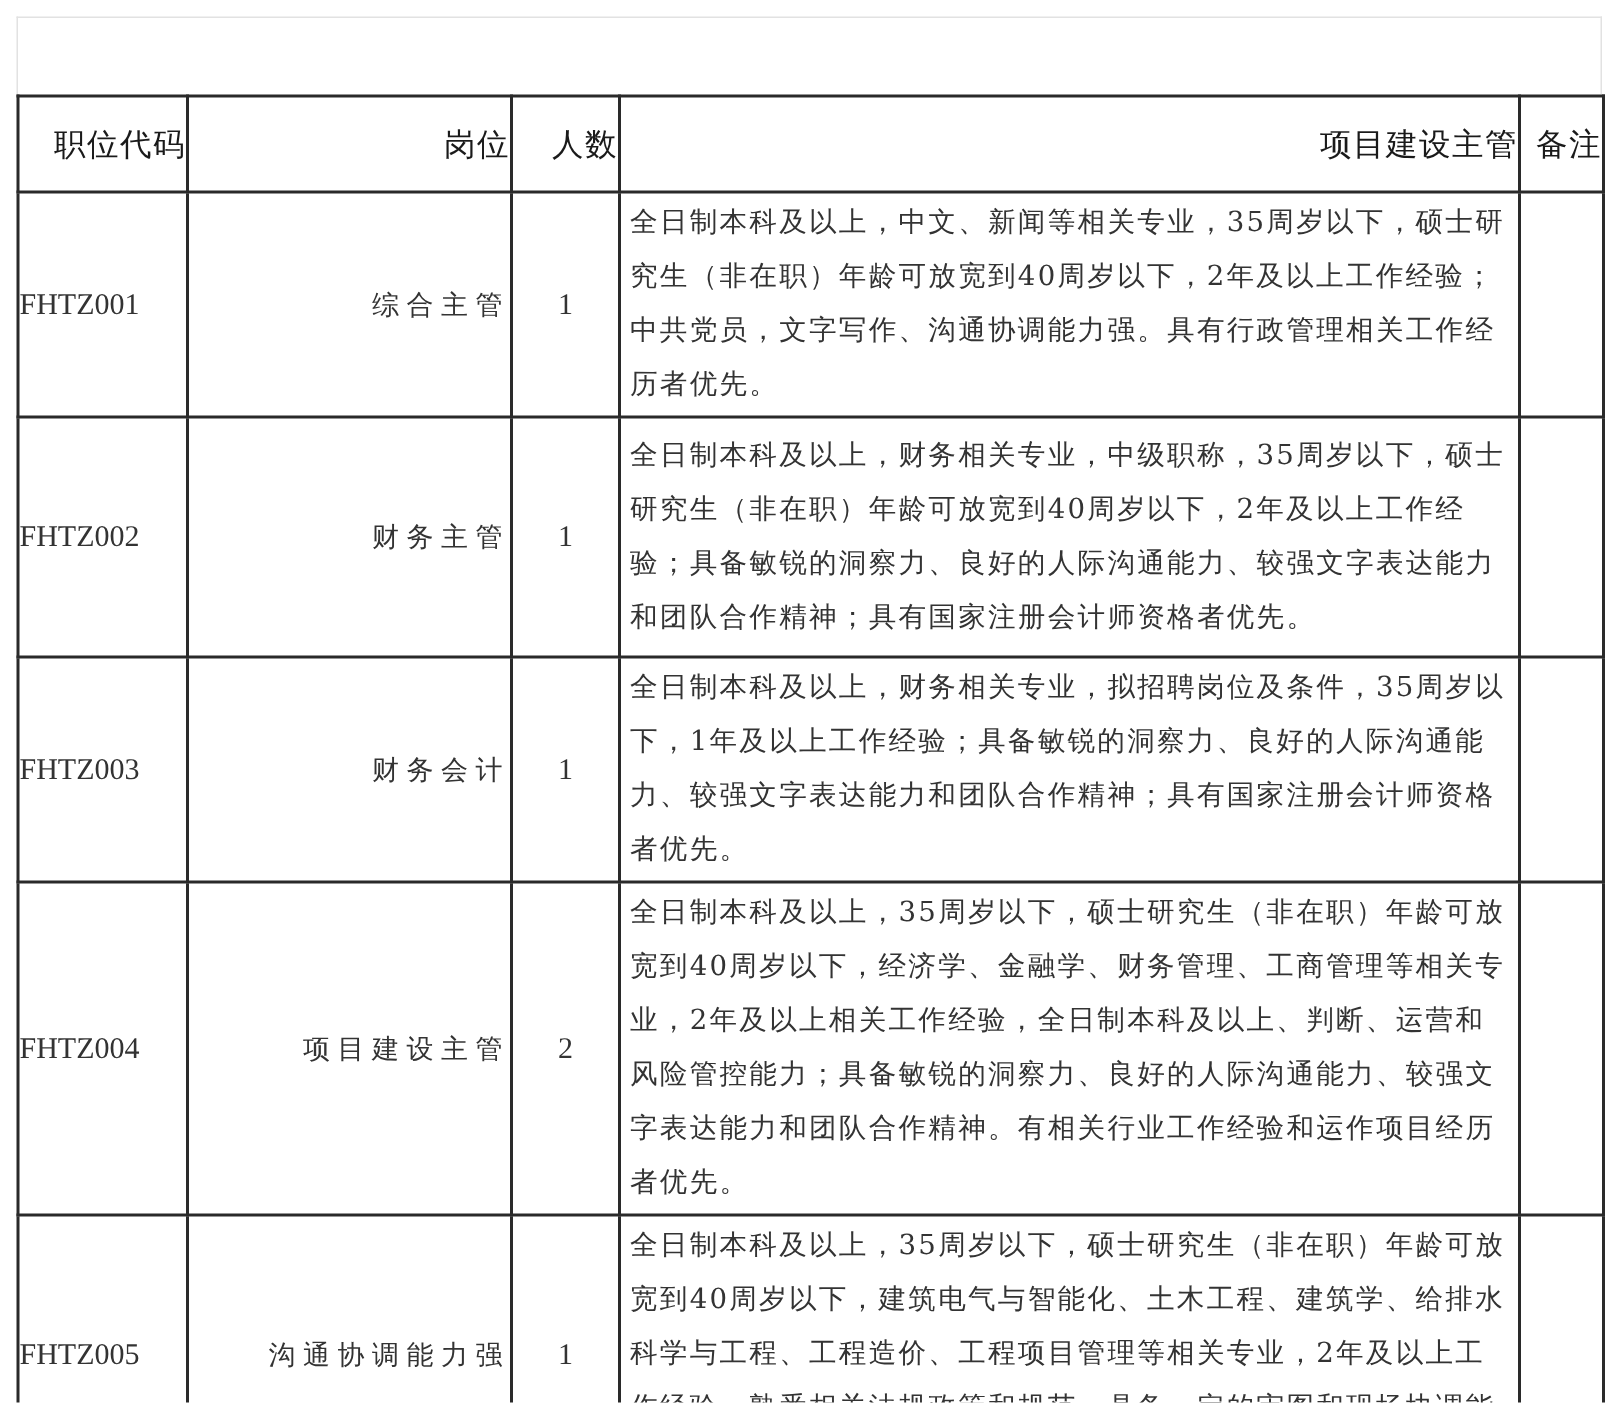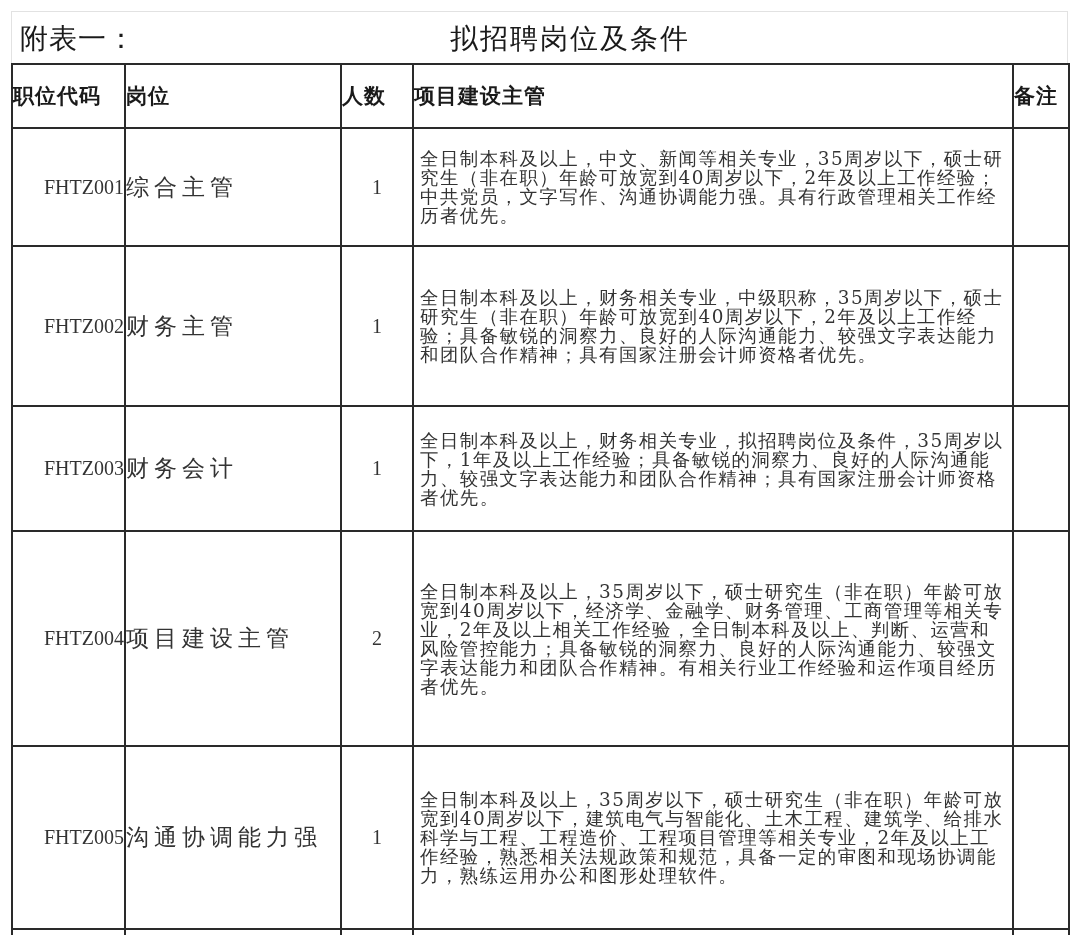--- a/index.html
+++ b/index.html
@@ -4,33 +4,31 @@
   <style>
     html, body { margin:0; padding:0; background:#ffffff; }
     body { width:1080px; height:935px; overflow:hidden; position:relative;
            font-family:"DejaVu Serif","Liberation Serif",serif; color:#222; }
     .title-row { position:absolute; left:11px; top:11px; width:1057px; height:52px;
                  border:1px solid #e2e2e2; border-bottom:none; box-sizing:border-box; }
     .title-prefix { position:absolute; left:8px; top:8px; font-size:28px; color:#1a1a1a; letter-spacing:1px; }
     .title-main { position:absolute; left:438px; top:8px; font-size:28px; color:#1a1a1a; letter-spacing:2px; }
     table { position:absolute; left:11px; top:63px; border-collapse:collapse; table-layout:fixed; }
     td, th { border:2px solid #2a2a2a; padding:0; }
-    th { font-weight:bold; font-size:21px; height:62px; text-align:left; color:#1a1a1a; letter-spacing:1px; }
-    td.code { text-align:right; font-family:"Liberation Serif","DejaVu Serif",serif; font-size:20px; color:#333; }
-    td.pos { text-align:left; font-size:23px; color:#333; letter-spacing:5px; }
+    th { font-weight:normal; font-size:21px; height:62px; text-align:right; color:#1a1a1a; letter-spacing:1px; }
+    td.code { text-align:left; font-family:"Liberation Serif","DejaVu Serif",serif; font-size:20px; color:#333; }
+    td.pos { text-align:right; font-size:18px; color:#333; letter-spacing:5px; }
     td.num { text-align:center; font-family:"Liberation Serif",serif; font-size:20px; color:#333; }
-    td.req { font-size:18.4px; line-height:19px; color:#333; padding:2px 4px 2px 6px; letter-spacing:1.5px; vertical-align:middle; }
+    td.req { font-size:18.4px; line-height:36px; color:#333; padding:2px 4px 2px 6px; letter-spacing:1.5px; vertical-align:middle; }
     td.note { }
   </style>
 </head>
 <body>
 
 <div class="title-row">
-  <span class="title-prefix">附表一：</span>
-  <span class="title-main">拟招聘岗位及条件</span>
 </div>
 
 <table>
   <colgroup>
     <col style="width:113px">
     <col style="width:216px">
     <col style="width:72px">
     <col style="width:600px">
     <col style="width:56px">
   </colgroup>

